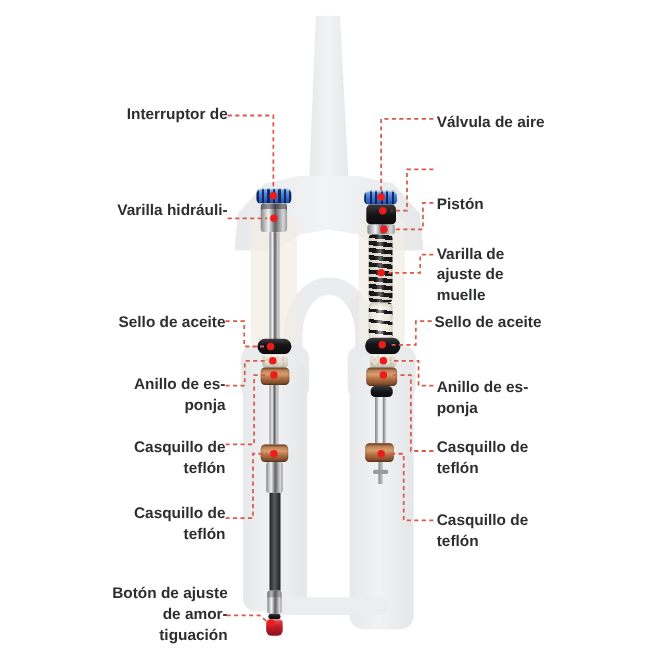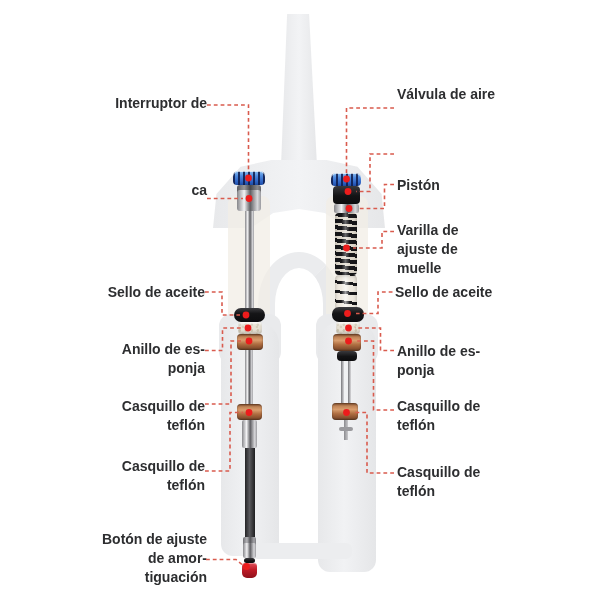--- a/index.html
+++ b/index.html
@@ -128,21 +128,21 @@
       <circle cx="348.5" cy="328" r="3.4"></circle>
       <circle cx="348.5" cy="341" r="3.4"></circle>
       <circle cx="346.5" cy="412.5" r="3.4"></circle>
     </g>
   </svg>
 
   <div class="lbl lbl-left" style="top:94px;right:393px;">
     <span>Interruptor de</span>
   </div>
   <div class="lbl lbl-left" style="top:181px;right:393px;">
-    <span>ca</span>
+    <span>Varilla hidráuli-</span>
   </div>
   <div class="lbl lbl-left" style="top:283px;right:395px;">
     <span>Sello de aceite</span>
   </div>
   <div class="lbl lbl-left" style="top:340px;right:395px;">
     <span>Anillo de es-</span>
     <span>ponja</span>
   </div>
   <div class="lbl lbl-left" style="top:397px;right:395px;">
     <span>Casquillo de</span>
@@ -151,21 +151,21 @@
   <div class="lbl lbl-left" style="top:457px;right:395px;">
     <span>Casquillo de</span>
     <span>teflón</span>
   </div>
   <div class="lbl lbl-left" style="top:530px;right:393px;">
     <span>Botón de ajuste</span>
     <span>de amor-</span>
     <span>tiguación</span>
   </div>
 
-  <div class="lbl lbl-right" style="top:85px;left:397px;">
+  <div class="lbl lbl-right" style="top:101px;left:397px;">
     <span>Válvula de aire</span>
   </div>
   <div class="lbl lbl-right" style="top:176px;left:397px;">
     <span>Pistón</span>
   </div>
   <div class="lbl lbl-right" style="top:221px;left:397px;">
     <span>Varilla de</span>
     <span>ajuste de</span>
     <span>muelle</span>
   </div>

